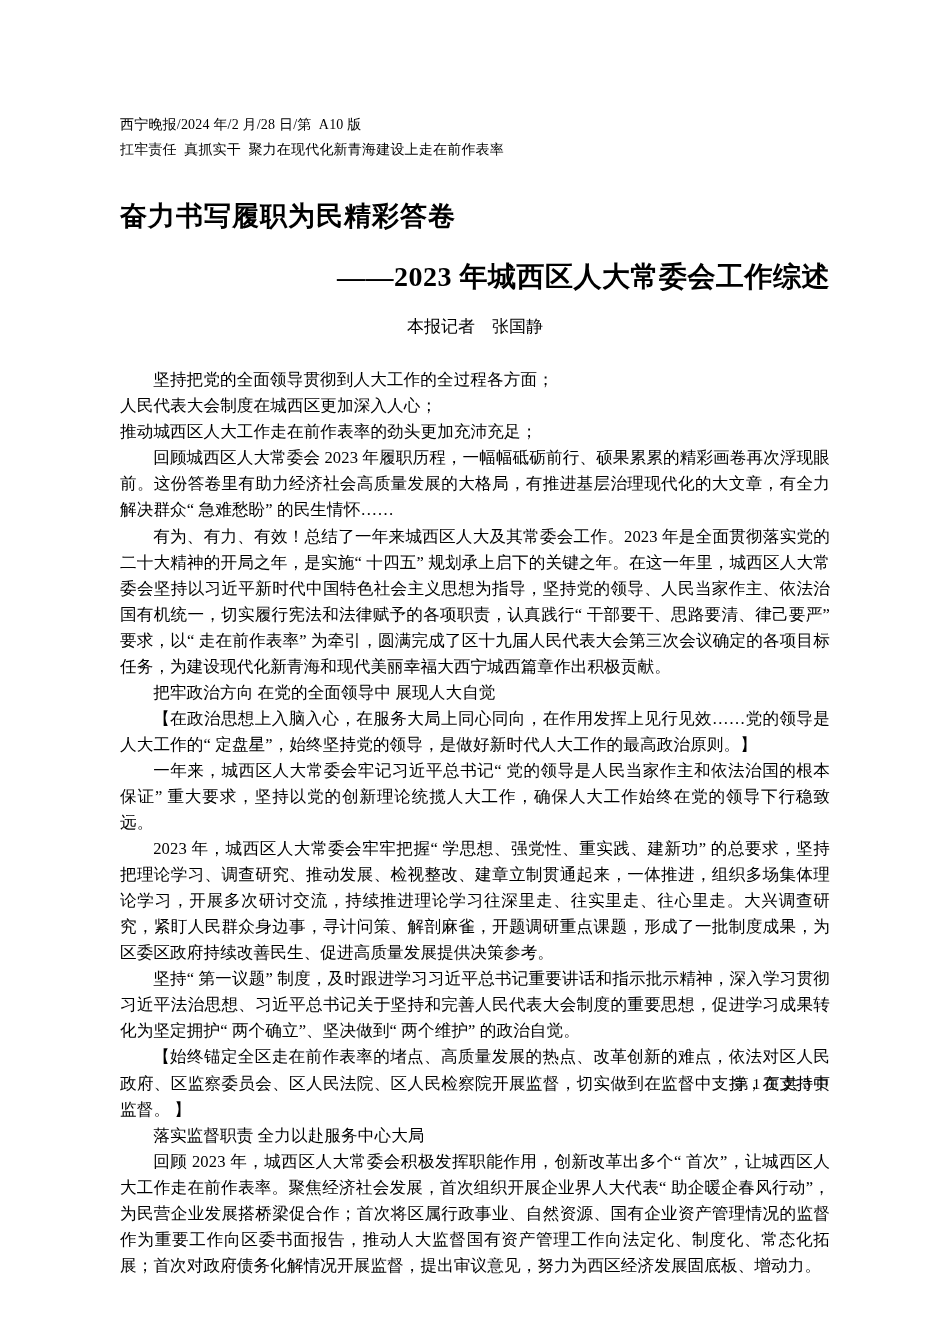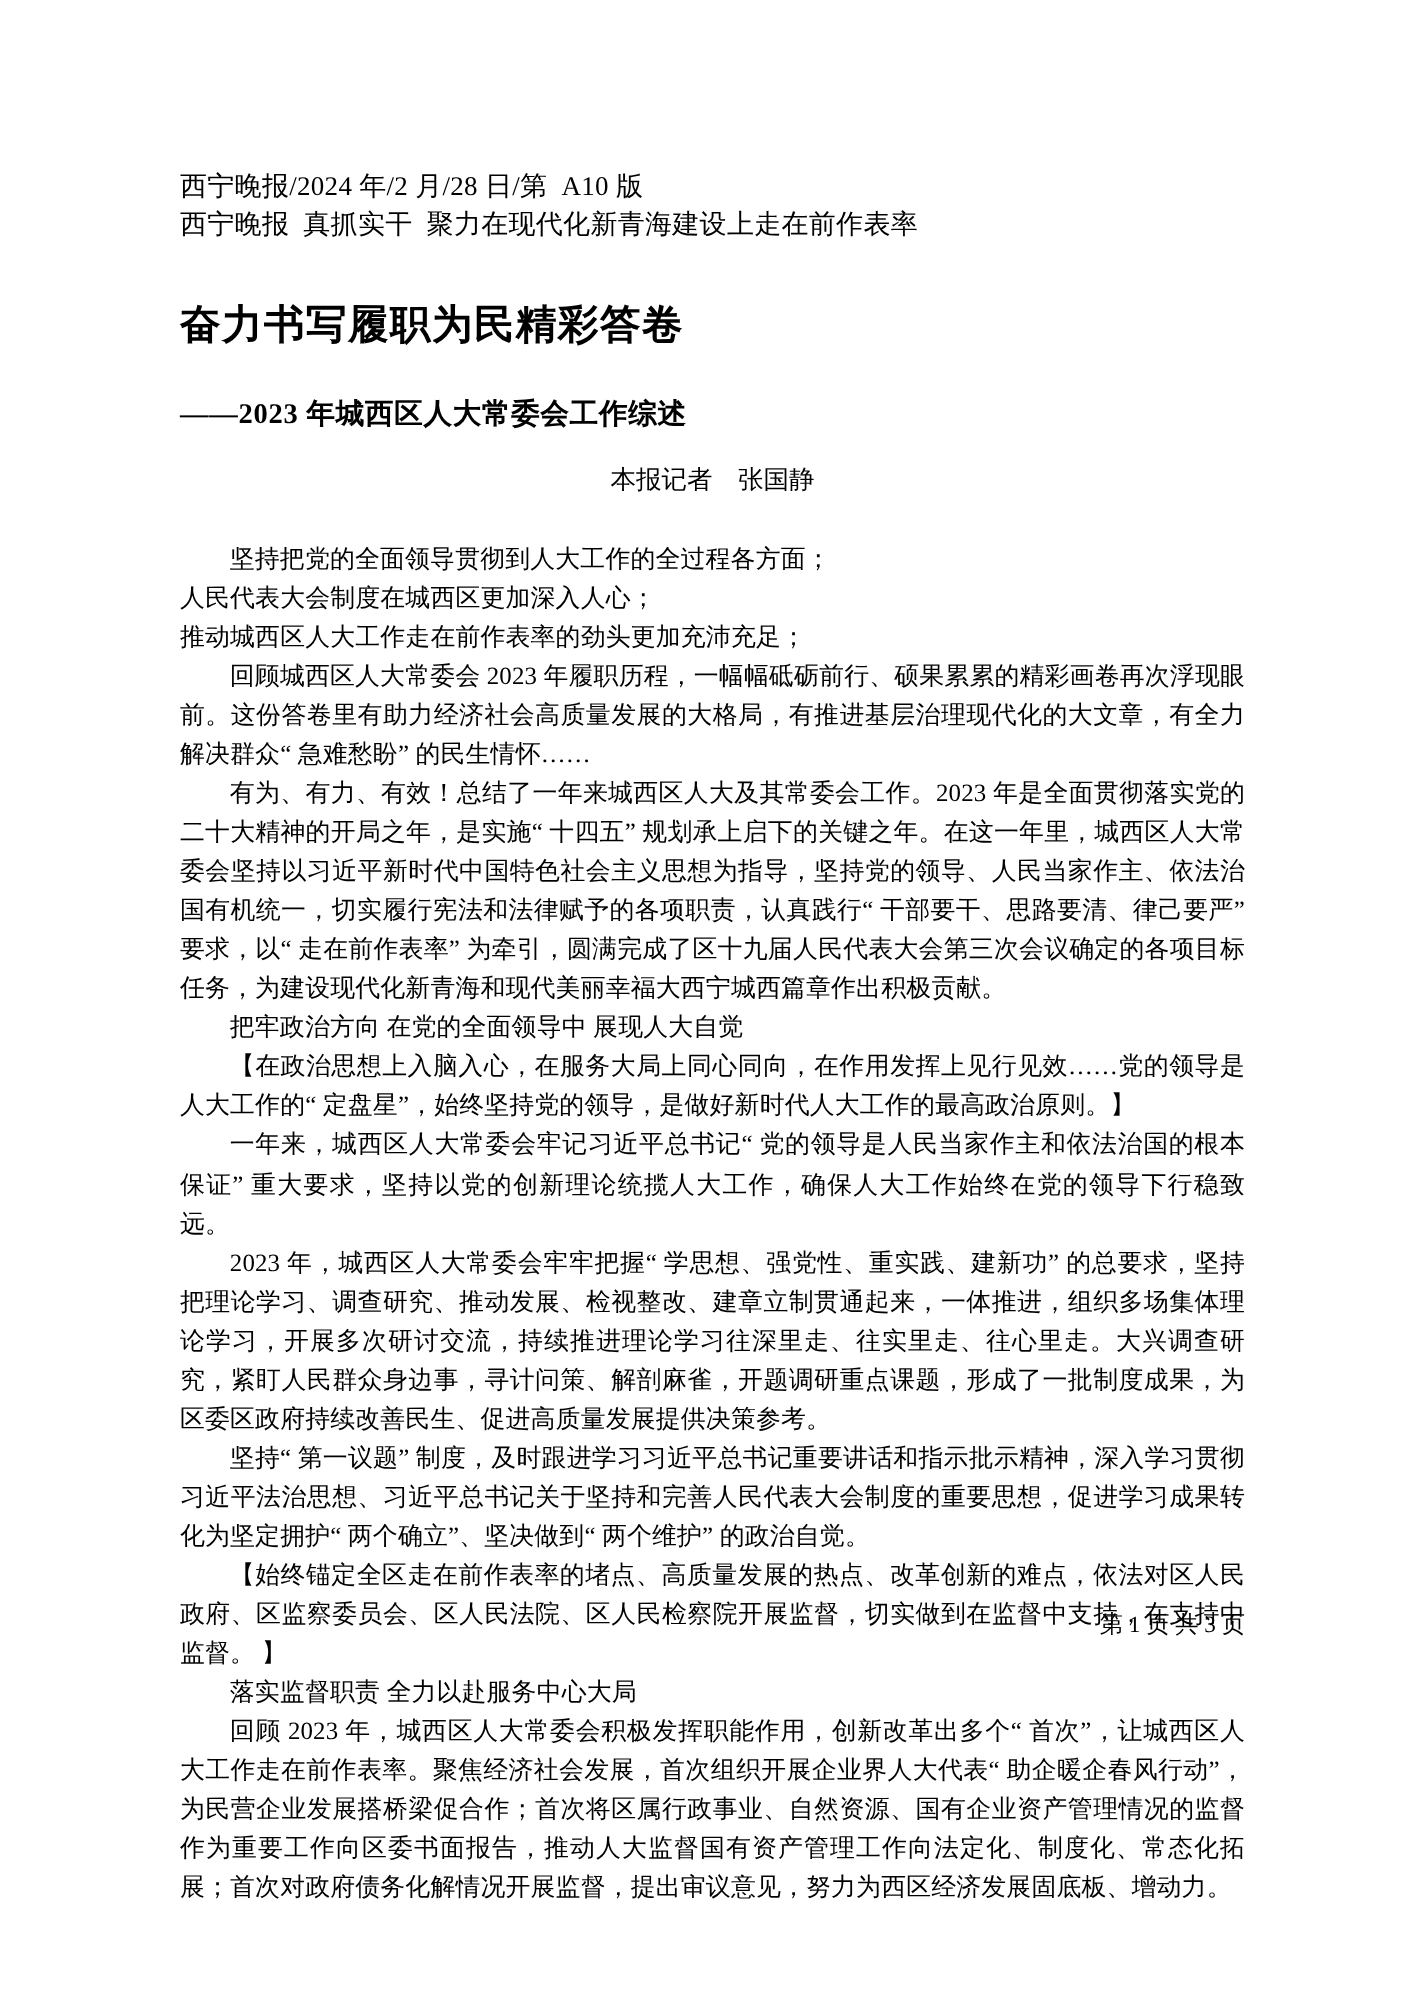--- a/index.html
+++ b/index.html
@@ -15,38 +15,38 @@
     -webkit-font-smoothing: antialiased;
   }
   .page {
     position: relative;
     width: 950px;
     height: 1344px;
     box-sizing: border-box;
     padding: 112px 120px 0 120px;
   }
   .masthead {
-    font-size: 18px;
+    font-size: 14px;
     line-height: 25px;
     letter-spacing: 0.2px;
   }
   .masthead div {
     white-space: pre;
   }
   .title {
     text-align: left;
     font-size: 27px;
     font-weight: bold;
     line-height: 34px;
     margin-top: 37px;
     letter-spacing: 1px;
   }
   .subtitle {
-    text-align: left;
-    font-size: 19px;
+    text-align: right;
+    font-size: 28px;
     font-weight: bold;
     line-height: 28px;
     margin-top: 30px;
     letter-spacing: 0.5px;
   }
   .byline {
     text-align: center;
     font-size: 17px;
     line-height: 26px;
     white-space: pre;
@@ -77,21 +77,21 @@
     white-space: pre;
   }
 </style>
 </head>
 <body>
 
 <div class="page">
 
   <div class="masthead">
     <div>西宁晚报/2024 年/2 月/28 日/第  A10 版</div>
-    <div>西宁晚报  真抓实干  聚力在现代化新青海建设上走在前作表率</div>
+    <div>扛牢责任  真抓实干  聚力在现代化新青海建设上走在前作表率</div>
   </div>
 
   <h1 class="title">奋力书写履职为民精彩答卷</h1>
   <h2 class="subtitle">——2023 年城西区人大常委会工作综述</h2>
   <div class="byline">本报记者　张国静</div>
 
   <div class="body">
       <p class="p-indent">坚持把党的全面领导贯彻到人大工作的全过程各方面；</p>
       <p class="p-flush">人民代表大会制度在城西区更加深入人心；</p>
       <p class="p-flush">推动城西区人大工作走在前作表率的劲头更加充沛充足；</p>

